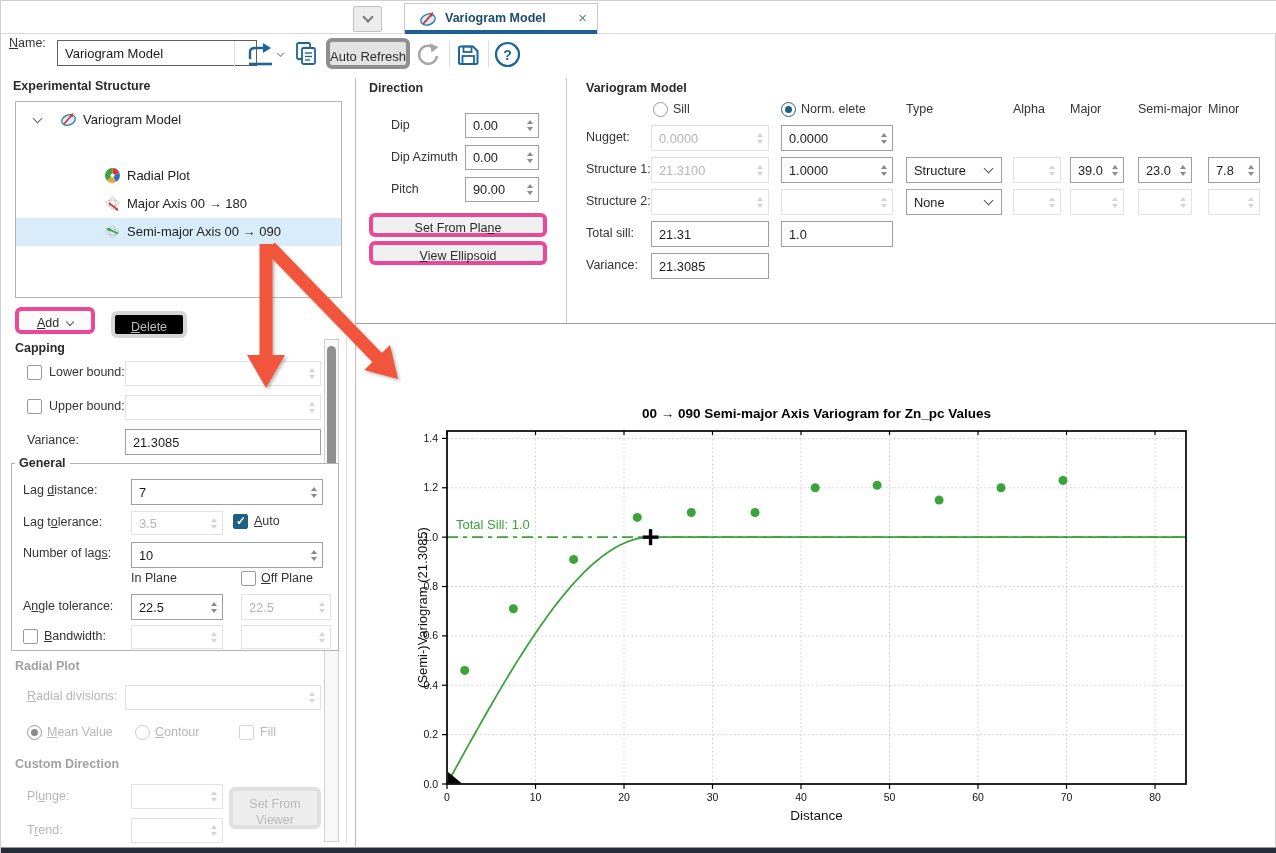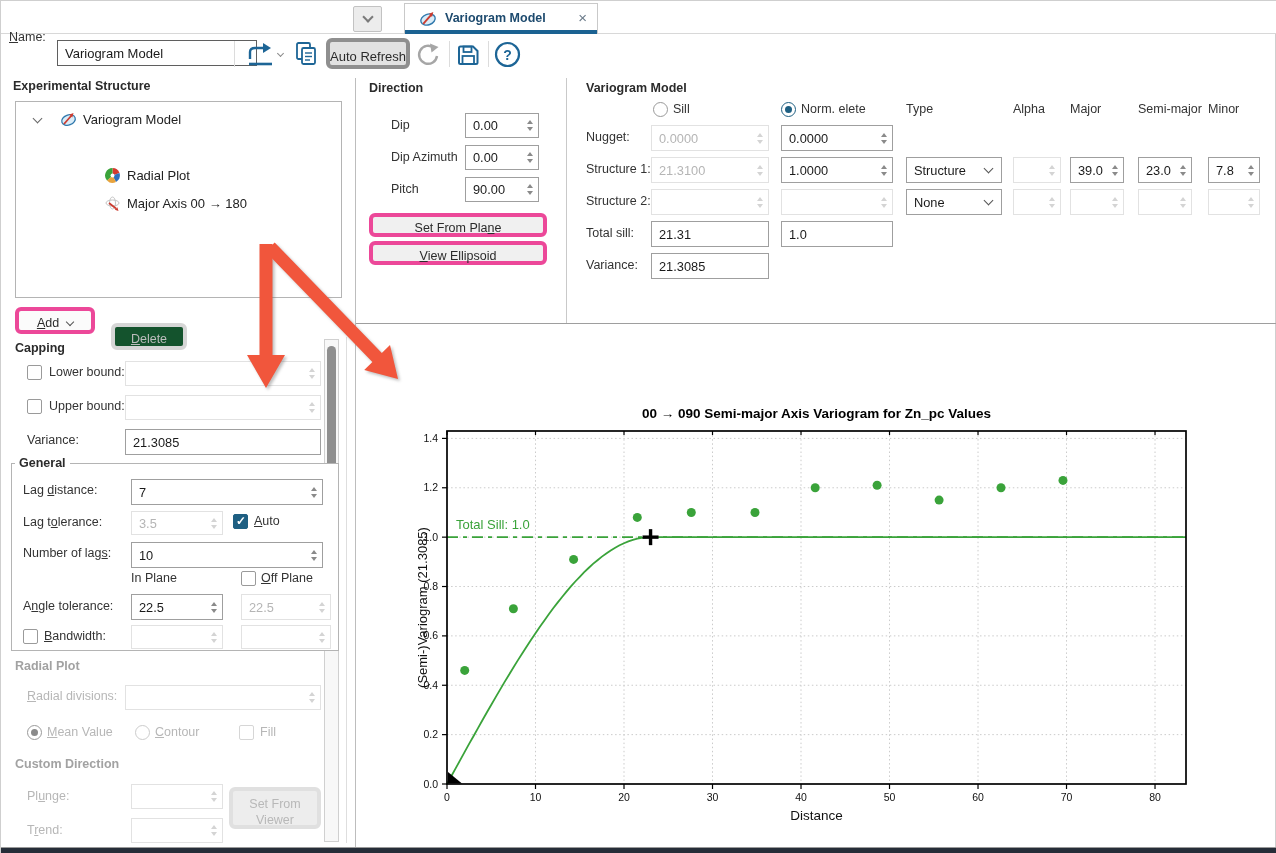--- a/index.html
+++ b/index.html
@@ -42,21 +42,21 @@
   
   .treebox{position:absolute;left:14px;top:100px;width:327px;height:197px;border:1px solid #b4b4b4;background:#fff;overflow:hidden;}
   .trow{position:absolute;left:0;width:100%;height:28px;}
   .trow.sel{background:var(--sel);}
   .trow .tlabel{position:absolute;top:6px;font-size:13px;color:#222;white-space:nowrap;}
   .trow .ticon{position:absolute;top:5px;width:17px;height:17px;}
   .tchev{position:absolute;top:9px;width:7px;height:7px;border-right:1.8px solid #666;border-bottom:1.8px solid #666;transform:rotate(45deg);}
 
   
   .addbtn{left:14px;top:306px;width:80px;height:27px;line-height:25px;background:#fbfbfb;}
-  .delbtn{left:110px;top:322px;width:76px;height:27px;line-height:25px;background:#14532d;border-color:#d6d6d6;color:#bdbdbd;}
+  .delbtn{left:110px;top:310px;width:76px;height:27px;line-height:25px;background:#000000;border-color:#d6d6d6;color:#bdbdbd;}
   .addbtn .chev{width:6px;height:6px;border-width:1.6px;border-color:#555;margin-left:8px;margin-bottom:2px;}
 
   
   .field{position:absolute;background:#fff;border:1px solid #9f9f9f;display:flex;align-items:center;}
   .field .val{flex:1;padding-left:7px;font-size:12.8px;color:#1a1a1a;white-space:nowrap;overflow:hidden;}
   .field.disabled{border-color:#e2e2e2;}
   .field.disabled .val{color:var(--dis-txt);}
   .carets{width:16px;height:100%;display:flex;flex-direction:column;align-items:center;justify-content:center;gap:3px;}
   .carets i{display:block;width:0;height:0;border-left:3.5px solid transparent;border-right:3.5px solid transparent;}
   .carets .up{border-bottom:4px solid #8a8a8a;}
@@ -116,21 +116,21 @@
         <ellipse cx="8.5" cy="9" rx="7" ry="5" fill="#d9ecf8" stroke="#3179ad" stroke-width="1.3" transform="rotate(-20 8.5 9)"></ellipse>
         <line x1="4" y1="13" x2="11.5" y2="4.5" stroke="#cc3b2f" stroke-width="1.8"></line>
         <polygon points="13.5,2 9.5,3.6 12.3,6.6" fill="#cc3b2f"></polygon>
       </svg>
       <span class="tab-title">Variogram Model</span>
       <span class="tab-close">×</span>
       <div class="tab-underline"></div>
     </div>
   </div>
 
-  <span class="lbl" style="left:8px;top:29px"><u>N</u>ame:</span>
+  <span class="lbl" style="left:8px;top:35px"><u>N</u>ame:</span>
   <input class="name-input" value="Variogram Model" style="">
   <div class="toolbar-sep" style="left:233px"></div>
   <svg class="abs" style="left:243px;top:38px" width="32" height="30" viewBox="0 0 32 30">
     <path d="M6 20 L6 13 Q6 9 11 9 L20 9" stroke="#1d6596" stroke-width="2.4" fill="none"></path>
     <polygon points="19,4 19,14 27,9" fill="#1d6596"></polygon>
     <line x1="5" y1="25" x2="28" y2="25" stroke="#1d6596" stroke-width="2.6"></line>
   </svg>
   <span class="chev" style="position:absolute;left:277px;top:50px;width:5px;height:5px;border-width:1.5px;border-color:#8a8a8a"></span>
   <svg class="abs" style="left:290px;top:38px" width="30" height="30" viewBox="0 0 30 30">
     <rect x="6" y="4" width="13" height="16" rx="1.5" fill="#fff" stroke="#1d6596" stroke-width="1.8"></rect>
@@ -179,20 +179,29 @@
       <span class="tlabel" style="left:111px">Radial Plot</span>
     </div>
     <div class="trow" style="top:88px">
       <svg class="ticon" style="left:88px" viewBox="0 0 17 17">
         <ellipse cx="8.5" cy="8" rx="6.5" ry="3" fill="none" stroke="#c4c4c4" stroke-width="1"></ellipse>
         <ellipse cx="8.5" cy="8" rx="3" ry="6" fill="none" stroke="#c4c4c4" stroke-width="1"></ellipse>
         <line x1="5" y1="8" x2="12" y2="13.5" stroke="#cc3b2f" stroke-width="1.7"></line>
           <polygon points="14.5,16 10.8,14.8 13.3,12.2" fill="#cc3b2f"></polygon>
       </svg>
       <span class="tlabel" style="left:111px">Major Axis 00 → 180</span>
+    </div>
+    <div class="trow sel" style="top:116px">
+      <svg class="ticon" style="left:88px" viewBox="0 0 17 17">
+        <ellipse cx="8.5" cy="9" rx="6.5" ry="3" fill="none" stroke="#c4c4c4" stroke-width="1"></ellipse>
+        <ellipse cx="8.5" cy="9" rx="3" ry="6" fill="none" stroke="#c4c4c4" stroke-width="1"></ellipse>
+        <line x1="14" y1="10.5" x2="5" y2="6.5" stroke="#3aa33a" stroke-width="1.7"></line>
+          <polygon points="2,5.5 6.2,4.8 5.2,8.4" fill="#3aa33a"></polygon>
+      </svg>
+      <span class="tlabel" style="left:111px">Semi-major Axis 00 → 090</span>
     </div>
   </div>
 
   <div class="btn addbtn"><span><u>A</u>dd</span><span class="chev"></span></div>
   <div class="btn delbtn"><u>D</u>elete</div>
 
   <div class="abs" style="left:345px;top:336px;width:1px;height:506px;background:#dedede"></div>
   <div class="sb-track">
       <div class="sb-thumb"></div>
     </div>

